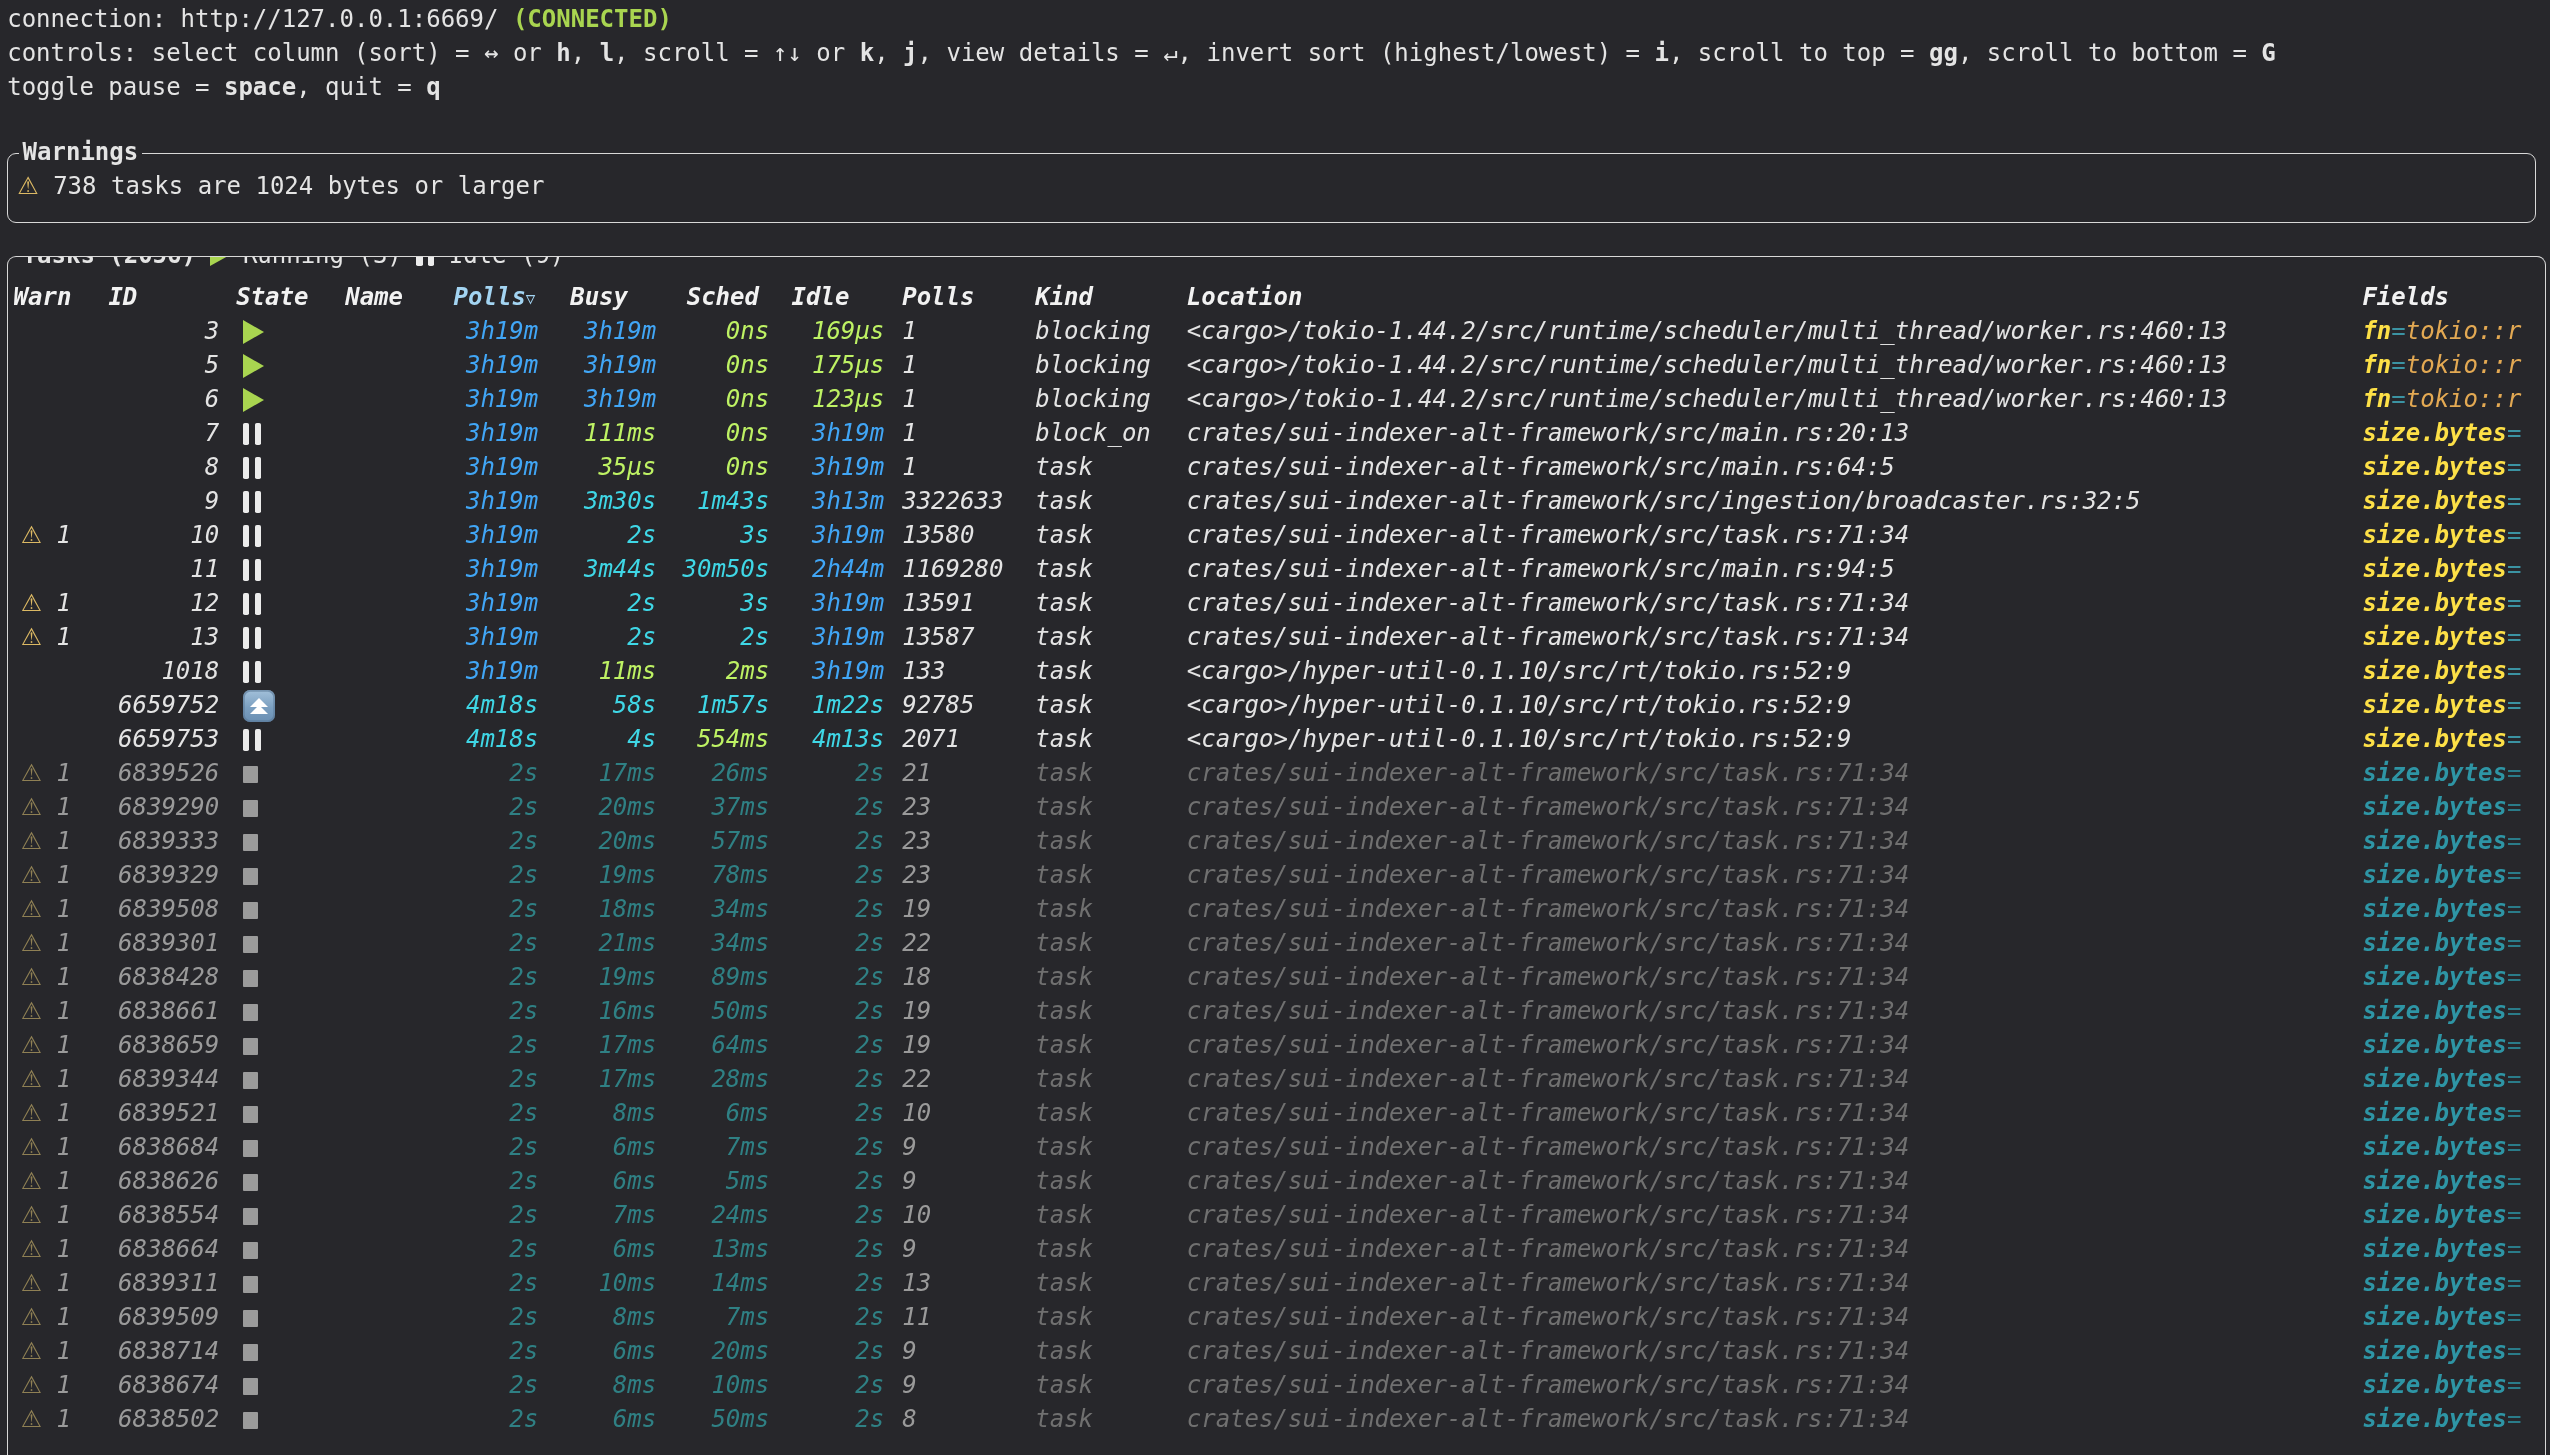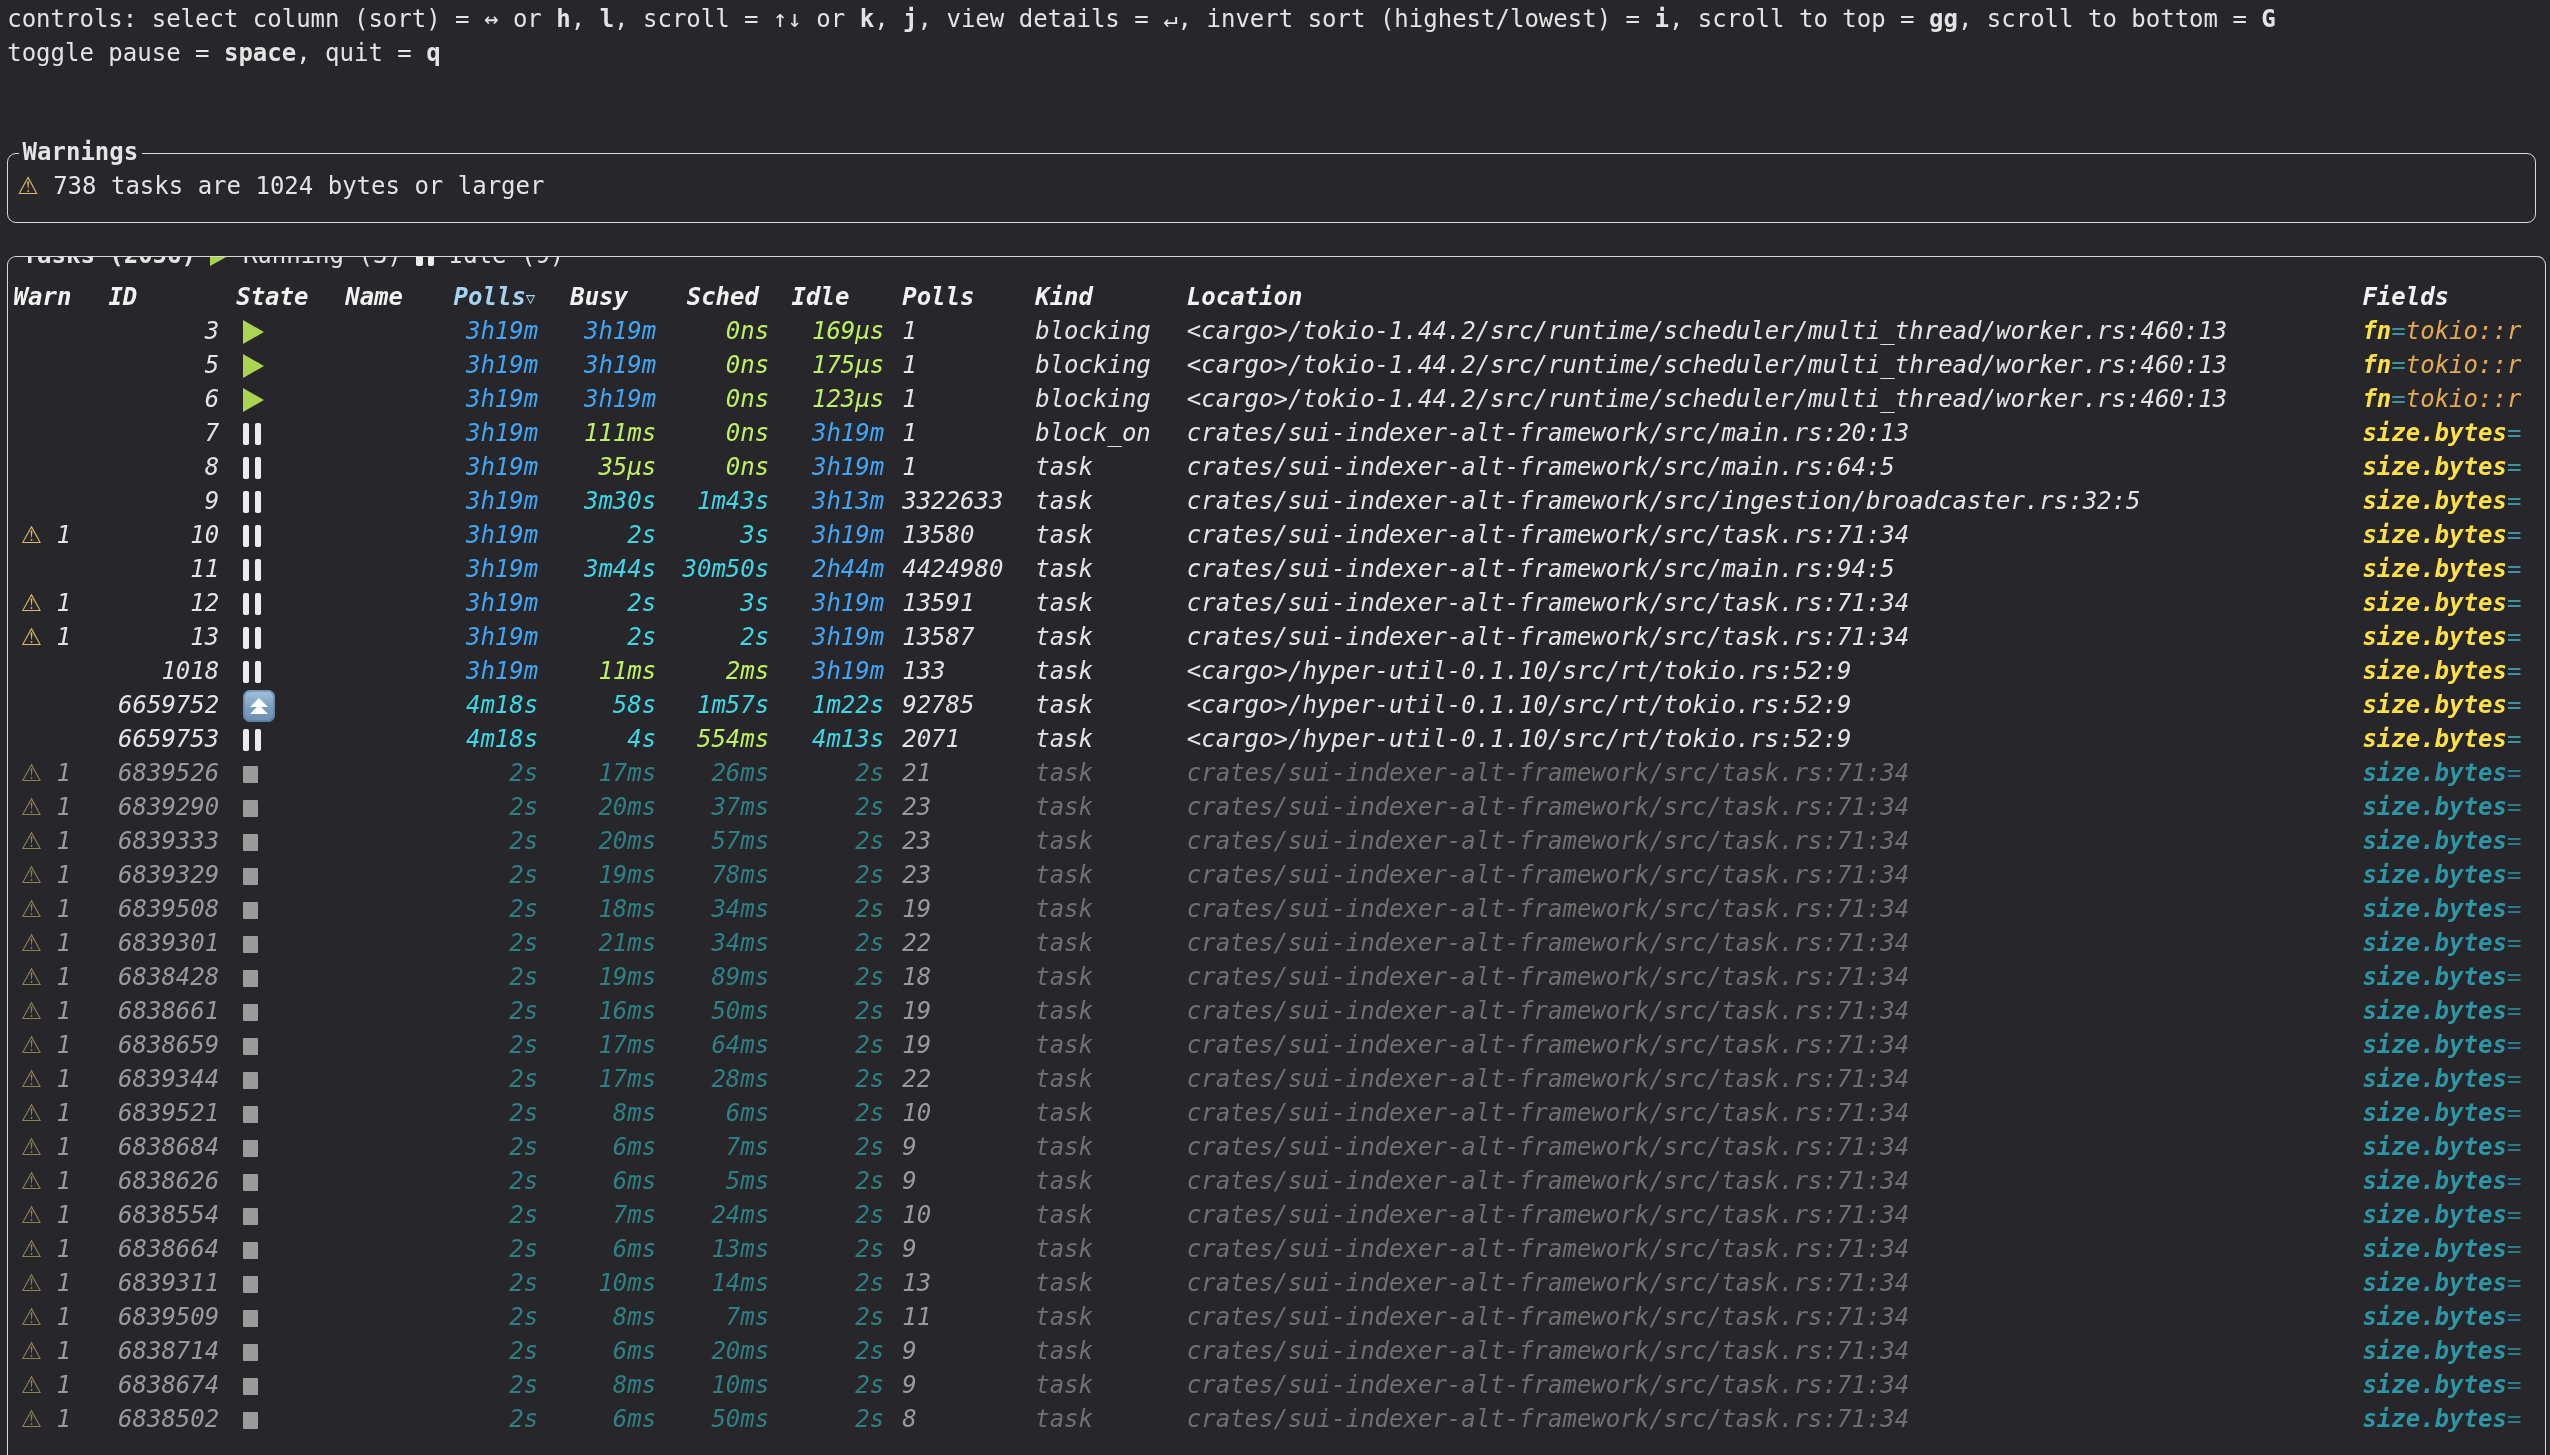--- a/index.html
+++ b/index.html
@@ -86,20 +86,21 @@
   .dim .c-id, .dim .c-polls, .dim .c-warn { color:#9a9a9a; }
   .dim .c-kind, .dim .c-loc { color:#707070; }
   .dim .icon-done { background:#9b9b9b; }
   .dim .fname { color:#2e95a5; }
   .dim .feq { color:#2a7c8a; }
 </style>
 </head>
 <body>
 
 <div class="top">
+  <div class="line"><span>connection: </span><span class="url">http://127.0.0.1:6669/</span><span> </span><span class="status-ok">(CONNECTED)</span></div>
   <div class="line"><span>controls: select column (sort) = ↔ or </span><span class="b">h</span><span>, </span><span class="b">l</span><span>, scroll = ↑↓ or </span><span class="b">k</span><span>, </span><span class="b">j</span><span>, view details = ↵, invert sort (highest/lowest) = </span><span class="b">i</span><span>, scroll to top = </span><span class="b">gg</span><span>, scroll to bottom = </span><span class="b">G</span></div>
   <div class="line"><span>toggle pause = </span><span class="b">space</span><span>, quit = </span><span class="b">q</span></div>
 </div>
 
 <div class="box" id="warnings-box">
   <span class="box-label b">Warnings</span>
   <div class="warn-line"><span class="icon-warn">⚠</span><span> </span><span>738 tasks are 1024 bytes or larger</span></div>
 </div>
 
 <div class="box" id="tasks-box">
@@ -239,21 +240,21 @@
           <span class="c-id">11</span>
           <span class="c-state"><span class="icon-pause">
               <i></i>
               <i></i>
             </span></span>
           <span class="c-name"></span>
           <span class="c-total dur-b">3h19m</span>
           <span class="c-busy dur-c">3m44s</span>
           <span class="c-sched dur-c">30m50s</span>
           <span class="c-idle dur-b">2h44m</span>
-          <span class="c-polls">4424980</span>
+          <span class="c-polls">1169280</span>
           <span class="c-kind">task</span>
           <span class="c-loc">crates/sui-indexer-alt-framework/src/main.rs:94:5</span>
           <span class="c-fields"><span class="fname">size.bytes</span><span class="feq">=</span></span>
         </div>
         <div class="trow">
           <span class="c-warn"><span class="icon-warn">⚠</span> 1</span>
           <span class="c-id">12</span>
           <span class="c-state"><span class="icon-pause">
               <i></i>
               <i></i>

